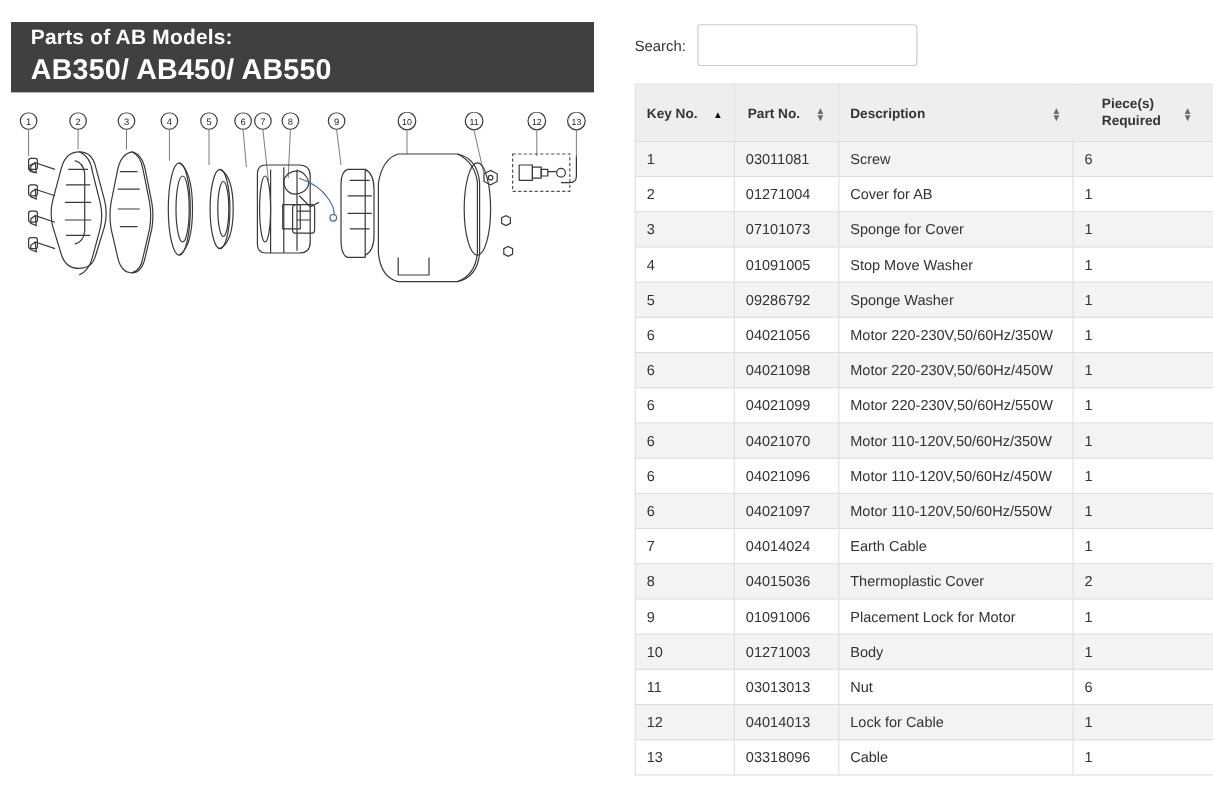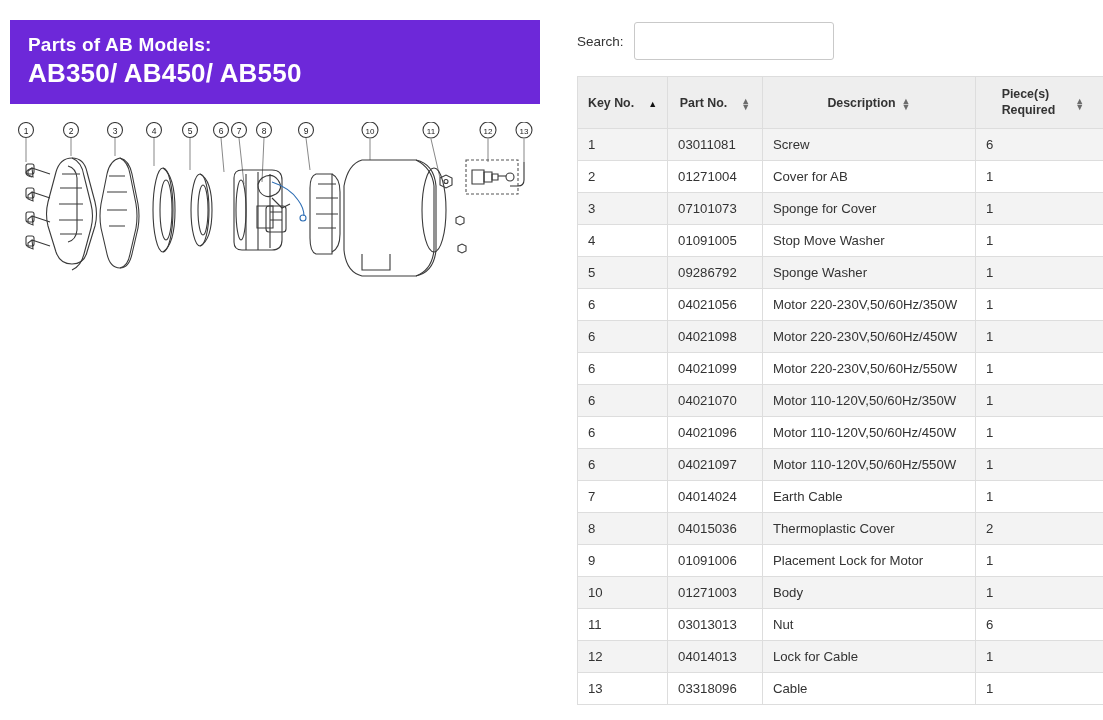--- a/index.html
+++ b/index.html
@@ -18,24 +18,24 @@
   }
 
   
   .left-panel {
     position: absolute;
     left: 10px;
     top: 20px;
     width: 530px;
   }
   .title-bar {
-    background: #6d28d9;
+    background: #404040;
     color: #ffffff;
     padding: 12px 18px 14px 18px;
-    height: 84px;
+    height: 64px;
     display: flex;
     flex-direction: column;
     justify-content: center;
   }
   .title-bar .line1 {
     font-size: 19px;
     font-weight: bold;
     letter-spacing: 0.2px;
     line-height: 1.25;
   }
@@ -102,21 +102,21 @@
     white-space: nowrap;
   }
   th.col-key { width: 88px; text-align: center; }
   th.col-part { width: 95px; text-align: center; }
   th.col-desc { width: 215px; }
   th.col-qty  { width: 136px; text-align: center; }
 
   th .th-inner {
     display: flex;
     align-items: center;
-    justify-content: center;
+    justify-content: space-between;
     gap: 6px;
   }
   th.col-key .th-inner, th.col-part .th-inner, th.col-qty .th-inner {
     justify-content: center;
   }
   th.col-key .sort-ic, th.col-part .sort-ic { margin-left: 8px; }
   th.col-qty .sort-ic { margin-left: 14px; }
   .sort-ic {
     font-size: 9px;
     line-height: 1;

